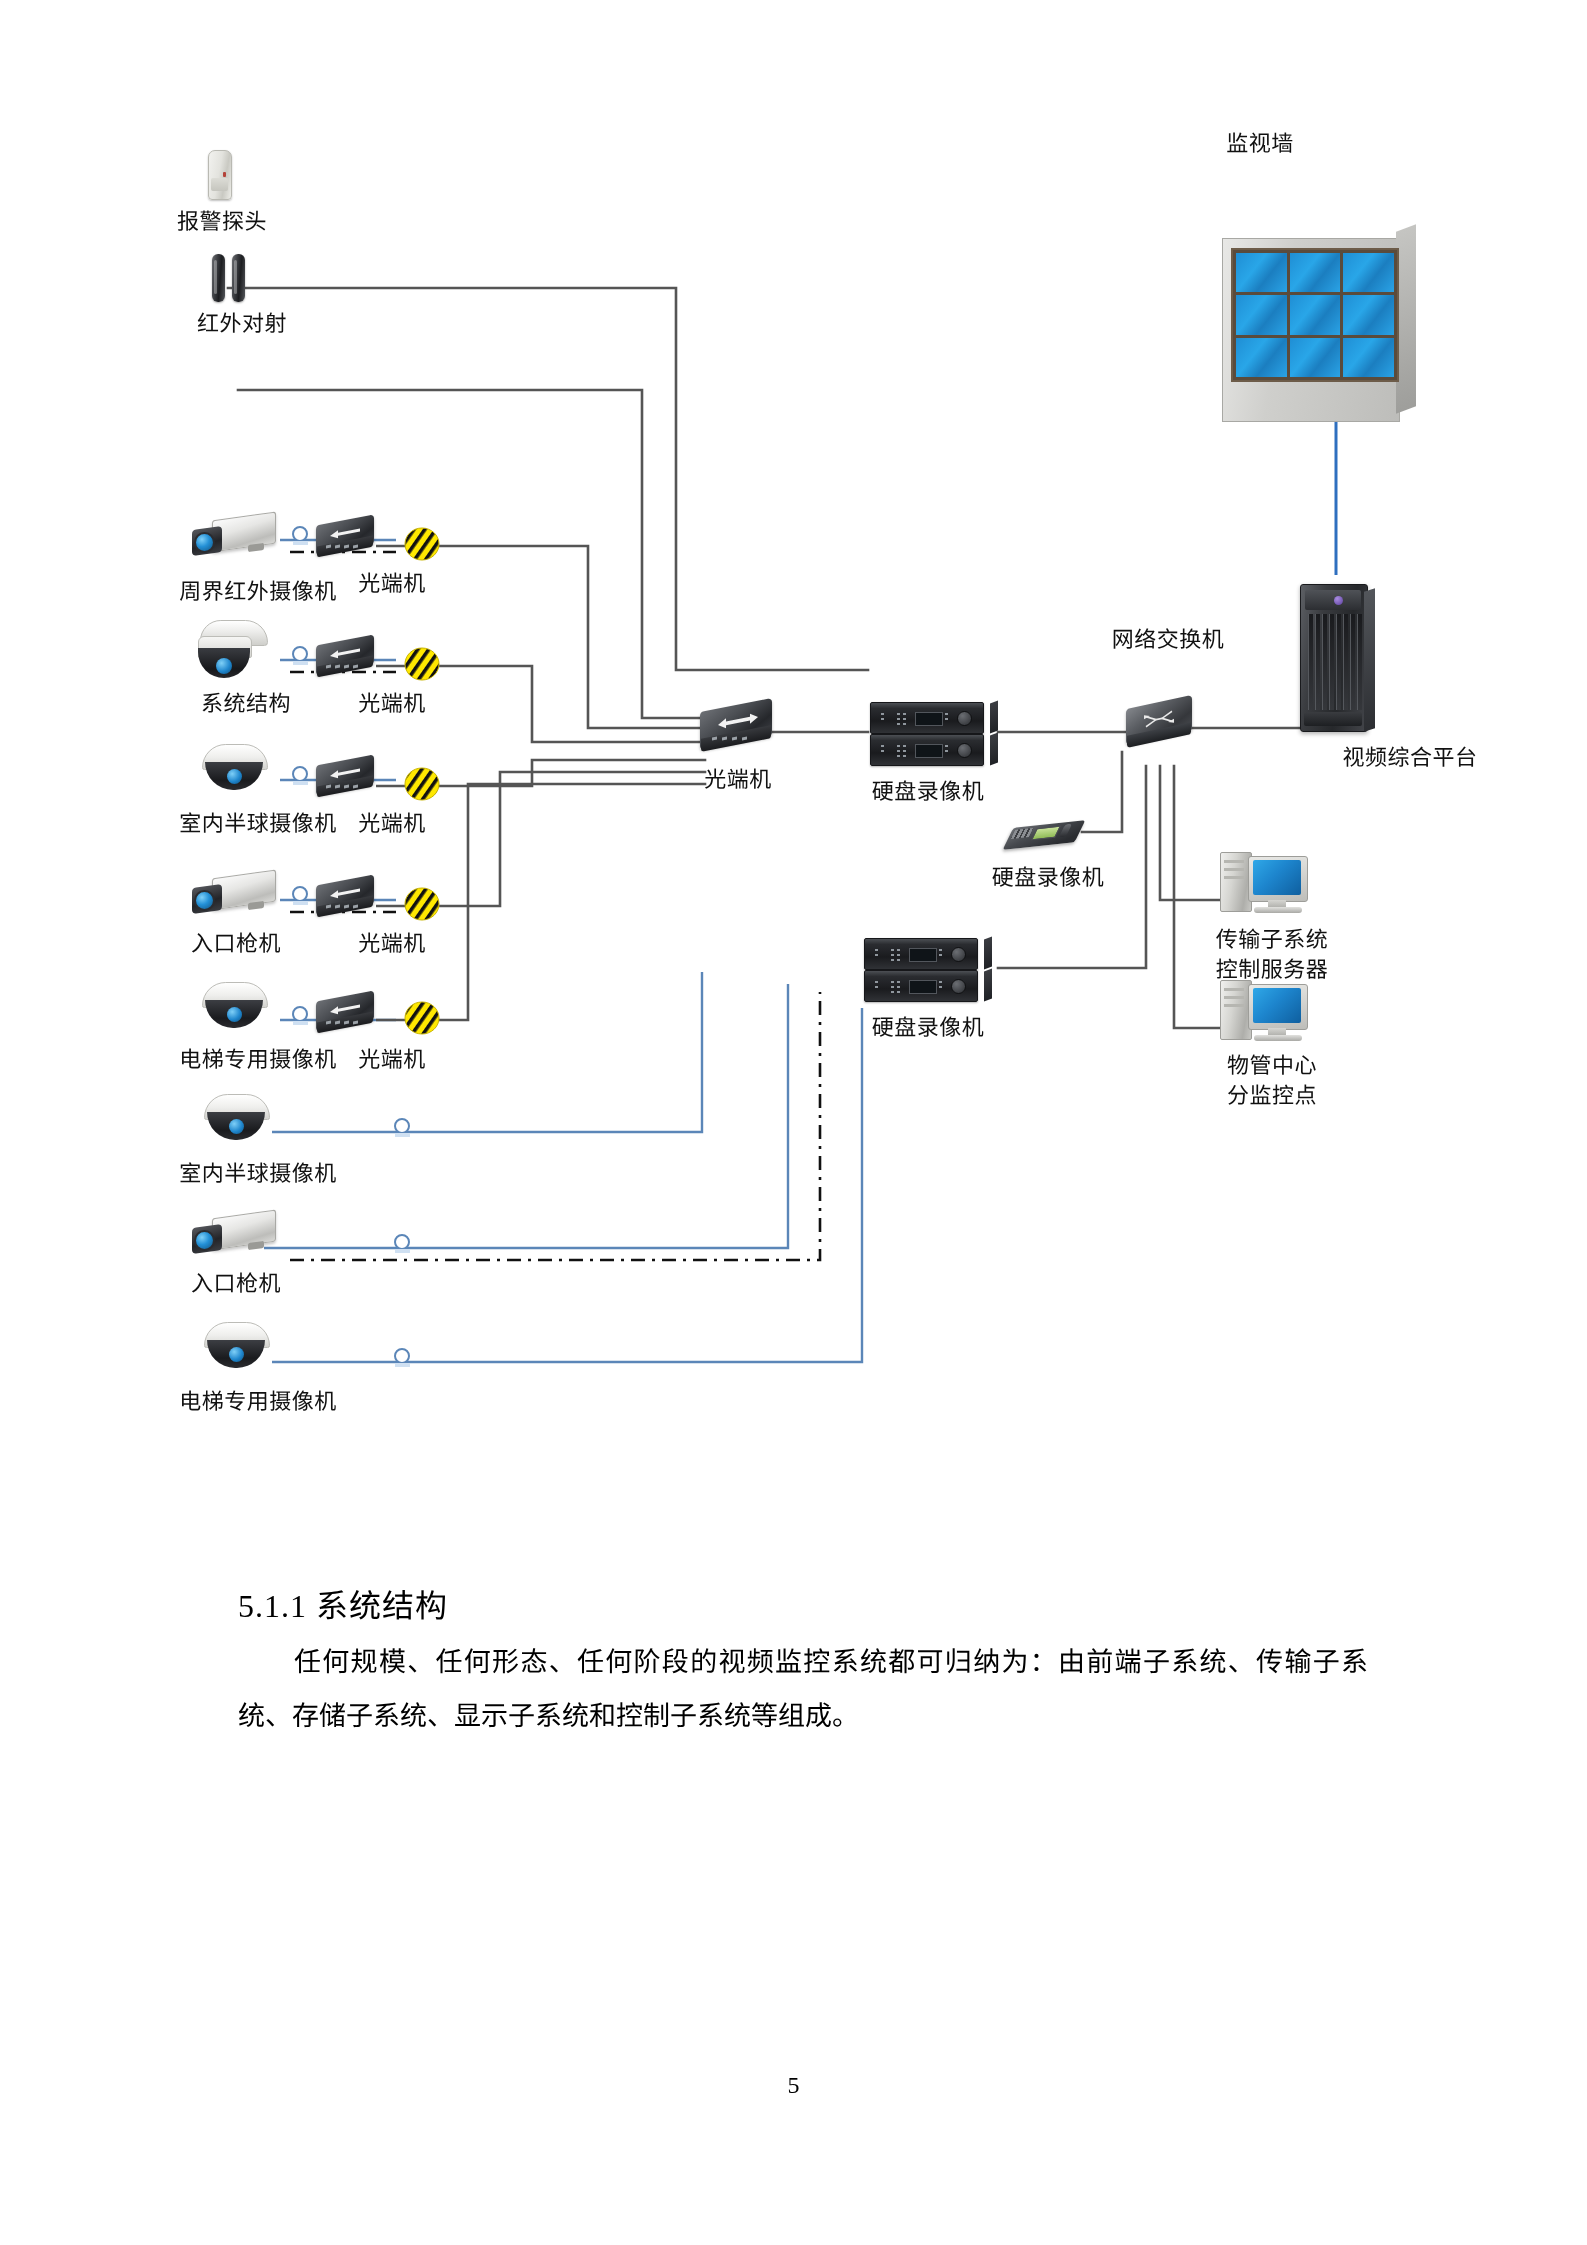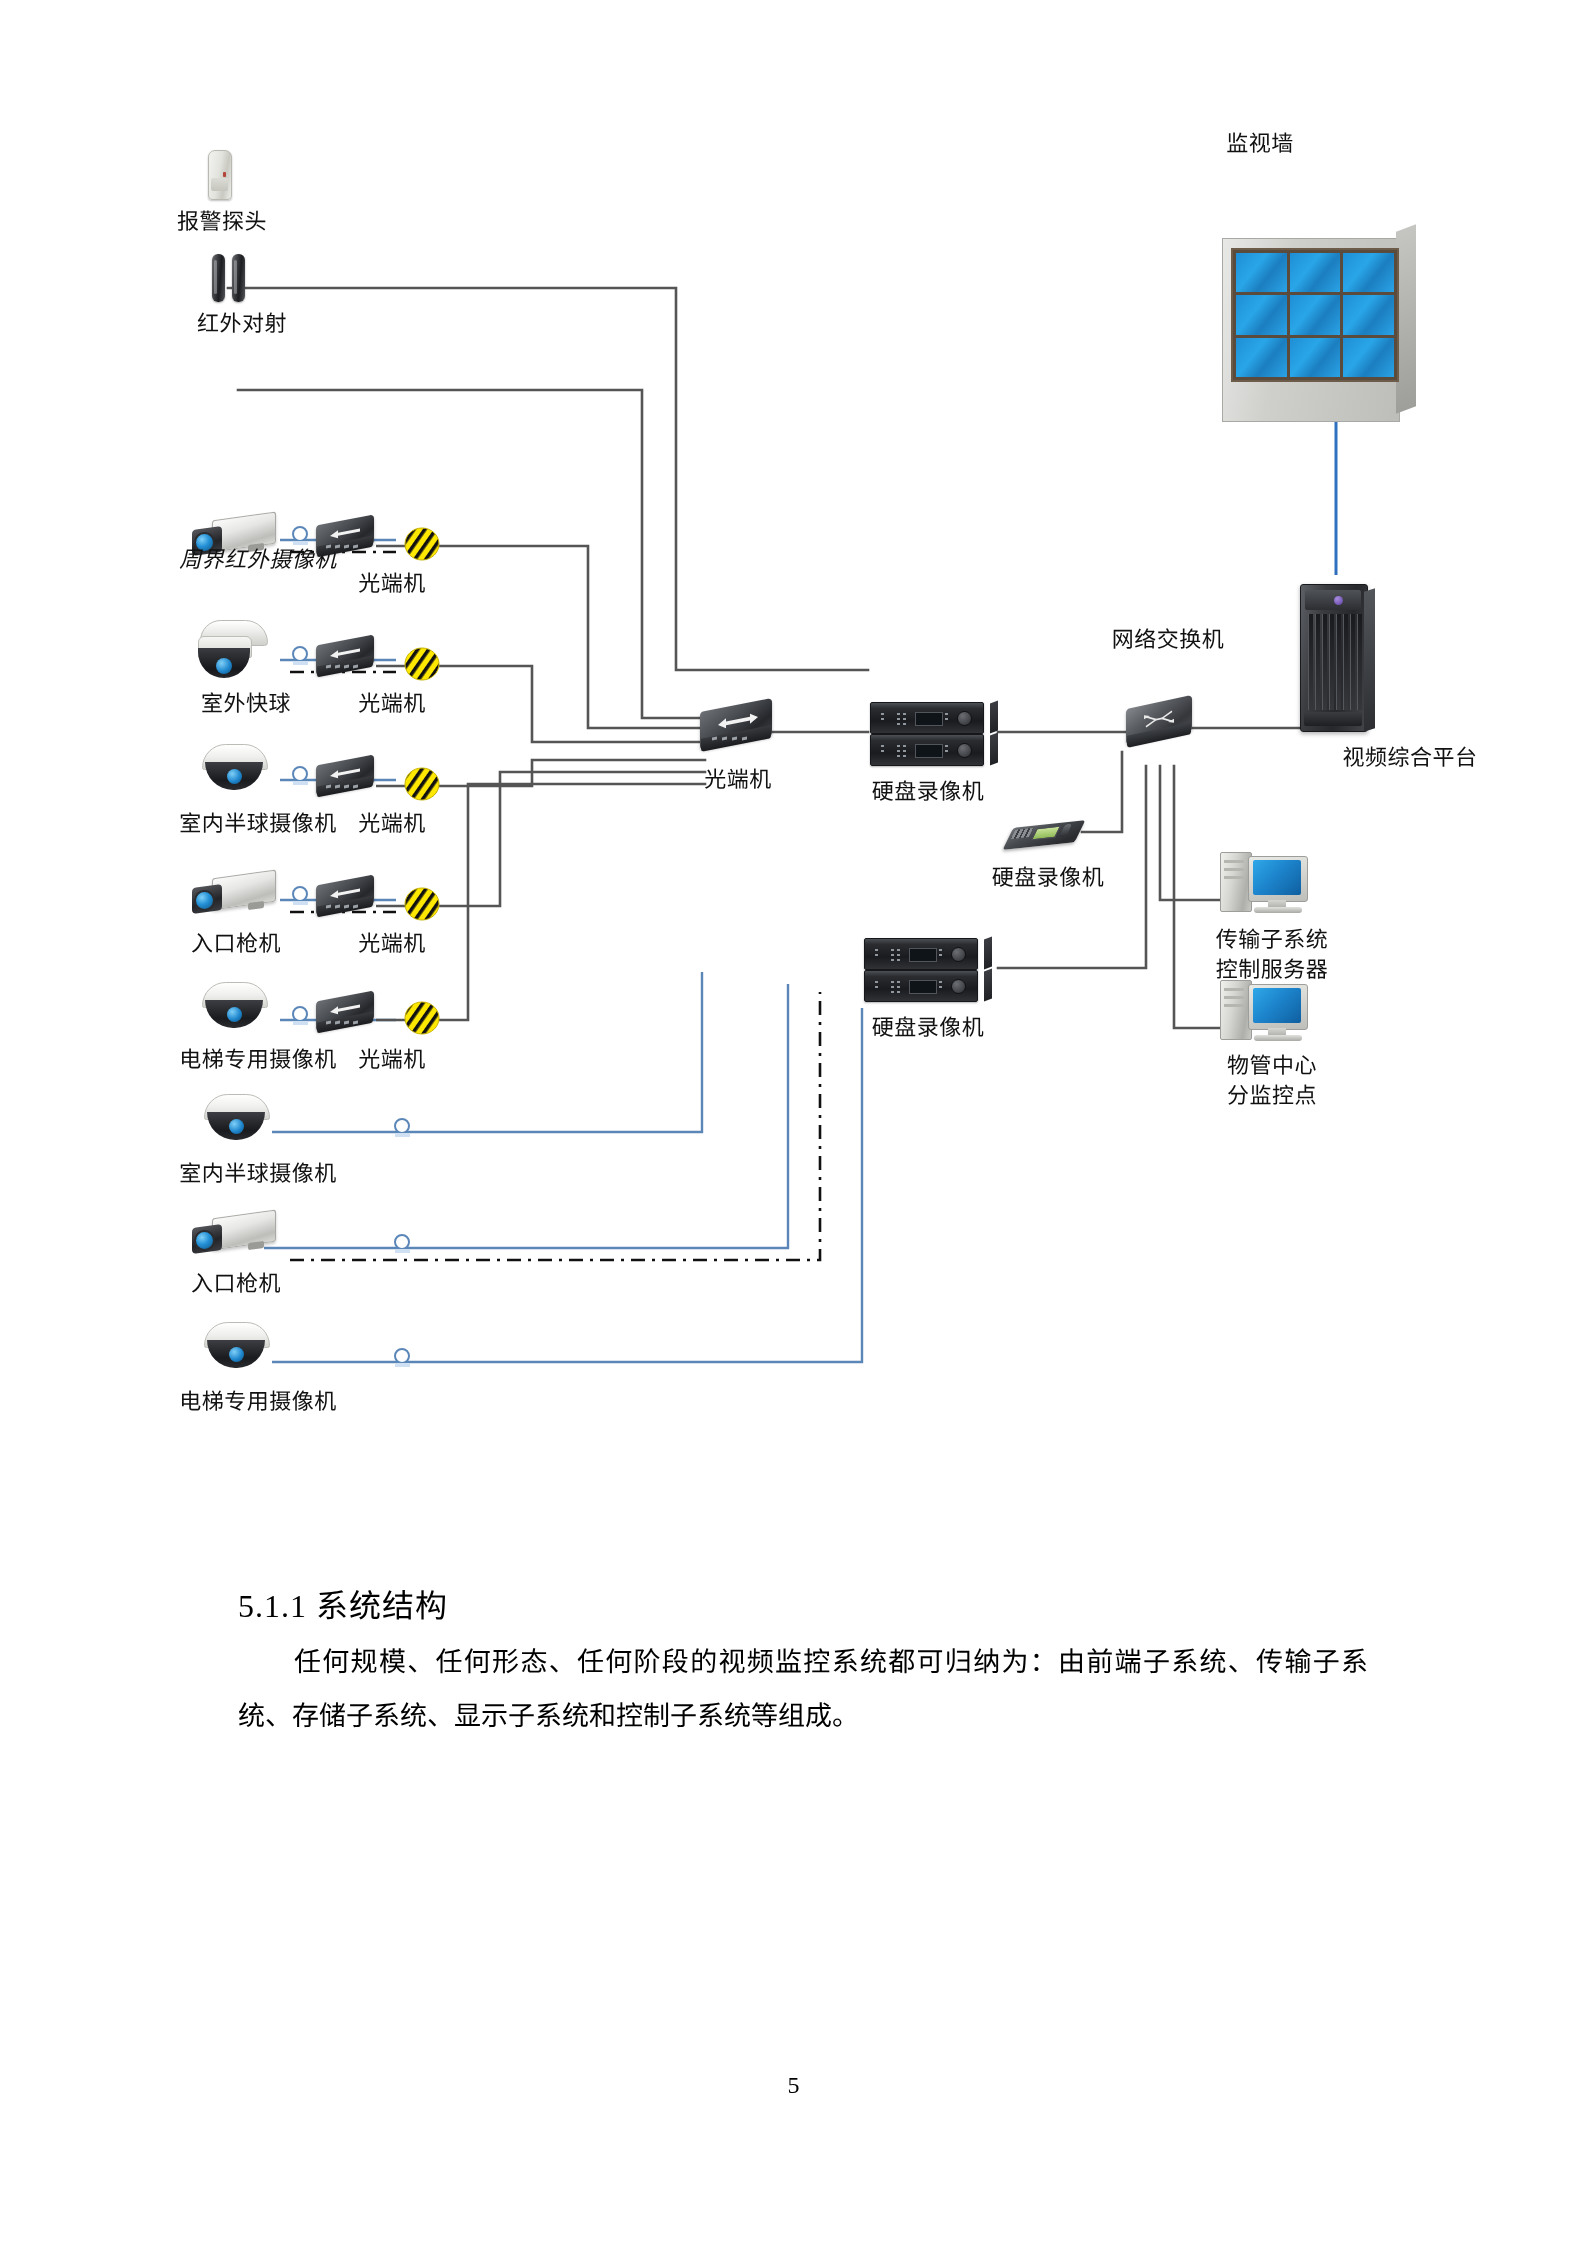--- a/index.html
+++ b/index.html
@@ -283,41 +283,41 @@
     <div class="dev beam" style="left:52px;top:134px;"></div>
     <div class="dev beam" style="left:72px;top:134px;"></div>
     <div class="dlabel ctr" style="left:82px;top:192px;">红外对射</div>
 
     <div class="dev boxcam" style="left:32px;top:392px;">
       <div class="body"></div>
         <div class="mount"></div>
         <div class="lens"></div>
         <div class="glass"></div>
     </div>
-    <div class="dlabel ctr" style="left:98px;top:428px;font-style:italic;">周界红外摄像机</div>
+    <div class="dlabel ctr" style="left:98px;top:460px;">周界红外摄像机</div>
     <div class="dev otx" style="left:156px;top:400px;">
       <div class="top"></div>
       <svg class="arrow" viewBox="0 0 34 12">
           <path d="M2 6 L10 2 L10 4.5 L32 4.5 L32 7.5 L10 7.5 L10 10 Z" fill="#f2f2f2"></path>
         </svg>
       <div class="front"></div>
       <div class="port" style="left:10px"></div>
         <div class="port" style="left:19px"></div>
       <div class="port" style="left:28px"></div>
         <div class="port" style="left:37px"></div>
     </div>
     <div class="dlabel ctr" style="left:232px;top:452px;">光端机</div>
 
     <div class="dev ptz" style="left:30px;top:500px;">
       <div class="arm"></div>
         <div class="neck"></div>
         <div class="dome"></div>
         <div class="eye"></div>
     </div>
-    <div class="dlabel ctr" style="left:86px;top:572px;">室外快球</div>
+    <div class="dlabel ctr" style="left:86px;top:572px;">系统结构</div>
     <div class="dev otx" style="left:156px;top:520px;">
       <div class="top"></div>
       <svg class="arrow" viewBox="0 0 34 12">
           <path d="M2 6 L10 2 L10 4.5 L32 4.5 L32 7.5 L10 7.5 L10 10 Z" fill="#f2f2f2"></path>
         </svg>
       <div class="front"></div>
       <div class="port" style="left:10px"></div>
         <div class="port" style="left:19px"></div>
       <div class="port" style="left:28px"></div>
         <div class="port" style="left:37px"></div>

